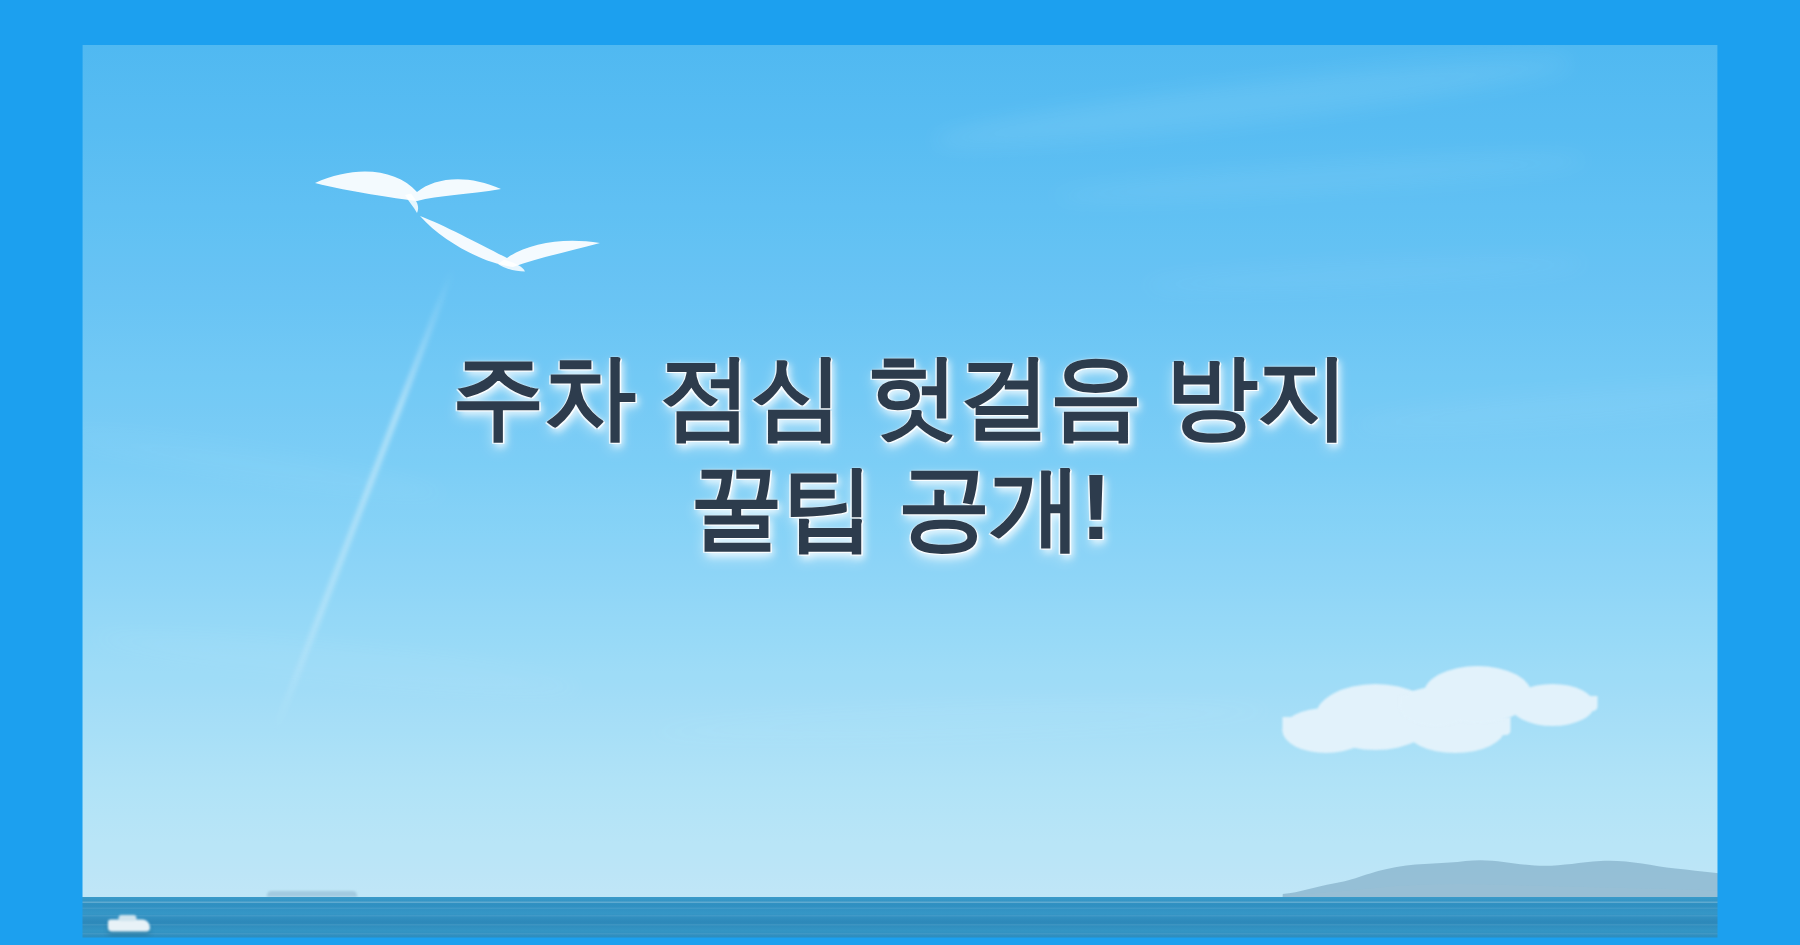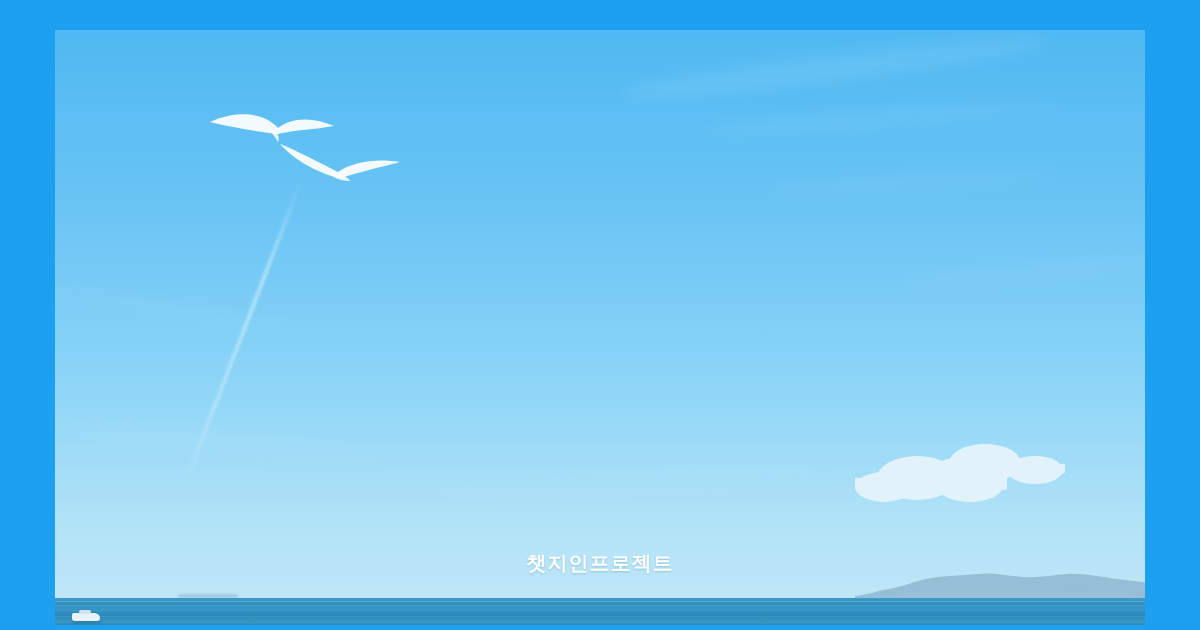--- a/index.html
+++ b/index.html
@@ -289,16 +289,19 @@
 
   <div class="wash"></div>
 
   <div class="frame">
     <div class="f-top"></div>
     <div class="f-left"></div>
     <div class="f-right"></div>
     <div class="f-bottom"></div>
   </div>
 
-
-  <div class="subtitle">챗지인프로젝트</div>
+  <div class="text-block">
+    <h1 class="headline">주차 점심 헛걸음 방지
+꿀팁 공개!</h1>
+  </div>
+
 
 </div>
 
 </body></html>

